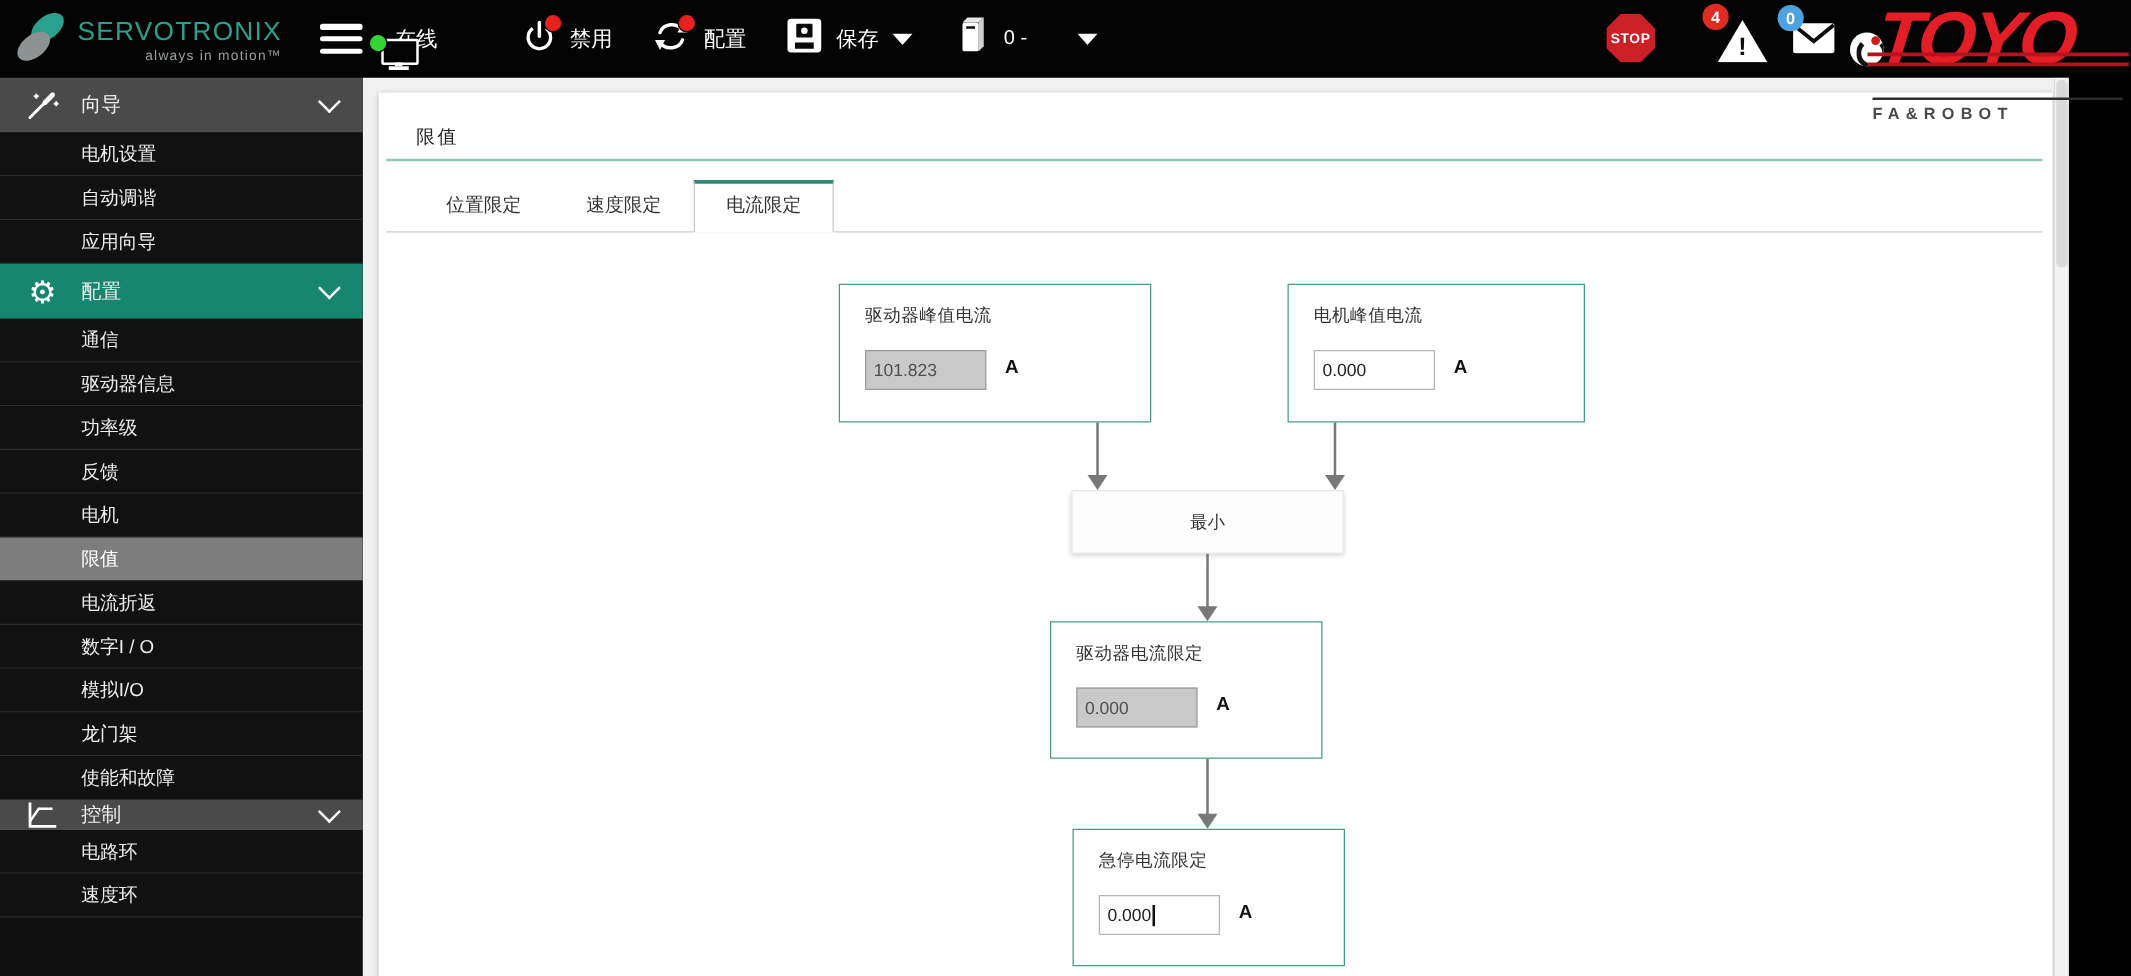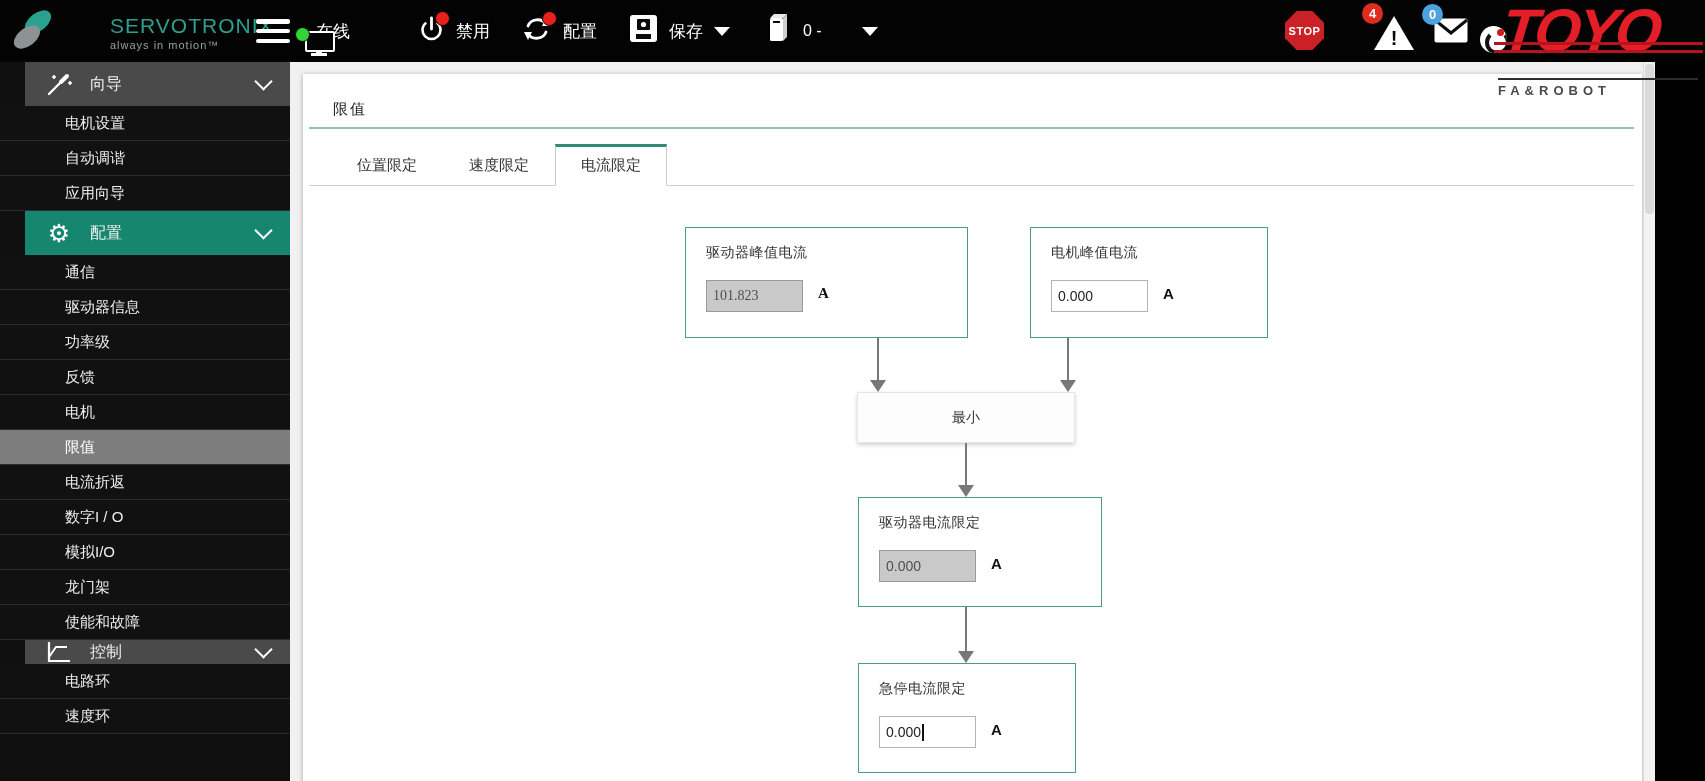--- a/index.html
+++ b/index.html
@@ -4,21 +4,21 @@
 <style>
   html,body{margin:0;padding:0;}
   body{
     position:relative;width:1705px;height:781px;overflow:hidden;
     background:#000;font-family:"Liberation Sans","DejaVu Sans",sans-serif;
     -webkit-font-smoothing:antialiased;
   }
   
   .topbar{position:absolute;left:0;top:0;width:1705px;height:62px;background:#030303;z-index:10;}
   .brand{position:absolute;left:10px;top:7px;display:flex;align-items:center;gap:6px;}
-  .brand-text{display:flex;flex-direction:column;align-items:flex-start;margin-left:48px;}
+  .brand-text{display:flex;flex-direction:column;align-items:flex-end;}
   .brand-name{color:#2aa18e;font-size:21px;letter-spacing:1px;font-weight:500;}
   .brand-tagline{color:#9aa0a0;font-size:11px;letter-spacing:1px;margin-top:1px;}
   .hamburger{position:absolute;left:256px;top:19px;width:34px;height:24px;display:flex;flex-direction:column;justify-content:space-between;cursor:pointer;}
   .hamburger span{display:block;height:4.5px;background:#fff;border-radius:2px;}
   .tb-group{position:absolute;top:0;height:62px;display:flex;align-items:center;gap:11px;color:#fff;font-size:17px;}
   .icon-wrap{position:relative;display:inline-block;}
   .dot{position:absolute;width:13px;height:13px;border-radius:50%;top:-4px;right:-5px;border:1px solid #030303;}
   .dot.green{background:#35d435;}
   .dot.red{background:#e8211d;}
   
@@ -46,21 +46,21 @@
   .toyo-globe::after{content:"";position:absolute;left:5px;top:4px;width:17px;height:17px;border-radius:50%;border:4px solid #111;border-top-color:transparent;}
   .toyo-globe .reddot{position:absolute;right:3px;top:3px;width:7px;height:7px;border-radius:50%;background:#d21a1a;}
   .toyo-name{position:absolute;left:14px;top:-4px;width:200px;color:#e41e26;font-size:60px;font-weight:bold;font-style:italic;
     letter-spacing:-3px;transform:skewX(-6deg);line-height:1.1;}
   .toyo-line{position:absolute;left:6px;right:0;height:2.5px;background:#b5141f;z-index:3;}
   .toyo-sub{position:absolute;left:10px;top:76px;width:200px;border-top:2.5px solid #2d2d2d;padding-top:3px;
     color:#4a4a4a;font-size:13px;font-weight:bold;letter-spacing:5px;}
   
   .sidebar{position:absolute;left:0;top:62px;width:290px;height:719px;background:#0f0f0f;z-index:5;}
   .side-row{position:relative;display:flex;align-items:center;color:#ededed;cursor:pointer;}
-  .side-header{height:44px;background:#4a4a4a;font-size:16px;margin-left:25px;}
+  .side-header{height:44px;background:#4a4a4a;font-size:16px;}
   .side-header.teal{background:#17866f;}
   .side-header.ctrl{height:24px;}
   .side-item{height:34px;font-size:15px;border-bottom:1px solid #2b2b2b;background:#111;}
   .side-item.selected{background:#7d7d7d;color:#fff;}
   .side-label{margin-left:65px;}
   .side-icon{position:absolute;left:20px;top:50%;transform:translateY(-50%);width:28px;height:28px;display:flex;align-items:center;justify-content:center;}
   .gear-glyph{color:#fff;font-size:25px;line-height:1;font-family:"DejaVu Sans",sans-serif;}
   .chev{position:absolute;right:20px;top:50%;width:11px;height:11px;border-right:2.5px solid #fff;border-bottom:2.5px solid #fff;
     transform:translateY(-70%) rotate(45deg);}
   
@@ -285,21 +285,21 @@
   <div class="panel">
     <div class="panel-title">限值</div>
     <div class="title-underline"></div>
 
     <div class="tabstrip">
       <div class="tab">位置限定</div>
       <div class="tab">速度限定</div>
       <div class="tab active">电流限定</div>
     </div>
 
-    <div class="node" style="left:382px;top:153px;width:283px;height:111px;font-family:Liberation Serif, serif;">
+    <div class="node" style="left:368px;top:153px;width:250px;height:111px;">
       <span class="node-label">驱动器峰值电流</span>
       <div class="field disabled">
         <span>101.823</span>
       </div>
       <span class="unit">A</span>
     </div>
 
     <div class="node" style="left:727px;top:153px;width:238px;height:111px;">
       <span class="node-label">电机峰值电流</span>
       <div class="field enabled">
@@ -317,21 +317,21 @@
         <div class="head" style="top:42px;"></div>
     </div>
 
     <div class="min-node" style="left:554px;top:318px;width:218px;height:51px;">最小</div>
 
     <div class="arrow" style="left:655px;top:369px;height:54px;">
       <div class="line" style="height:43px;"></div>
         <div class="head" style="top:42px;"></div>
     </div>
 
-    <div class="node" style="left:555px;top:423px;width:244px;height:110px;">
+    <div class="node" style="left:537px;top:423px;width:218px;height:110px;">
       <span class="node-label">驱动器电流限定</span>
       <div class="field disabled">
         <span>0.000</span>
       </div>
       <span class="unit">A</span>
     </div>
 
     <div class="arrow" style="left:655px;top:533px;height:56px;">
       <div class="line" style="height:45px;"></div>
         <div class="head" style="top:44px;"></div>

